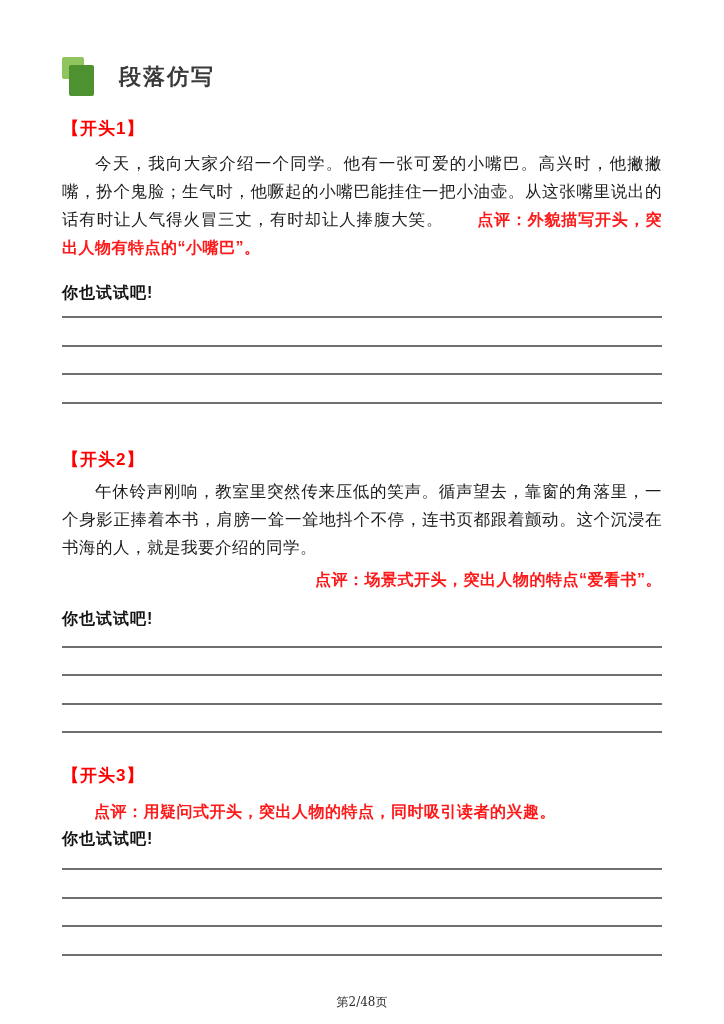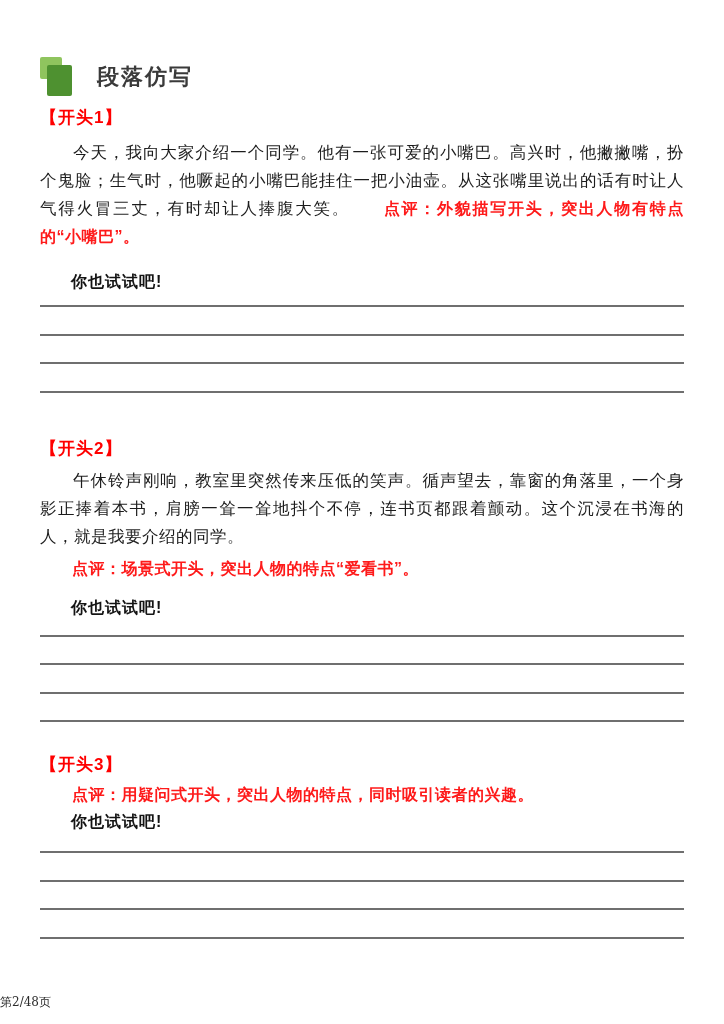--- a/index.html
+++ b/index.html
@@ -1,57 +1,57 @@
 <!DOCTYPE html>
 <html><head>
 <meta charset="utf-8">
 <style>
   * { margin:0; padding:0; box-sizing:border-box; }
   html,body { width:724px; height:1024px; background:#ffffff; }
   body { font-family:"DejaVu Serif", serif; color:#1c1c1c; overflow:hidden; }
-  .page { position:relative; width:724px; height:1024px; padding:0 40px; }
+  .page { position:relative; width:724px; height:1024px; padding:0 62px; }
 
   
   .header { display:flex; align-items:center; padding-top:57px; }
   .doc-icon { position:relative; width:33px; height:40px; margin-right:24px; flex:0 0 auto; }
   .doc-icon .back  { position:absolute; left:0; top:0;  width:22px; height:22px; background:#8fc45e; border-radius:2px; }
   .doc-icon .front { position:absolute; left:7px; top:8px; width:25px; height:31px; background:#4e9130; border-radius:2px; }
   .page-title { font-family:"Liberation Sans", sans-serif; font-weight:bold; font-size:22px; color:#3a3a3a; letter-spacing:2px; }
 
   
   .sec-heading { font-family:"Liberation Sans", sans-serif; font-weight:bold; font-size:17px; color:#ff0000; line-height:24px; letter-spacing:1px; }
-  .sec1 .sec-heading { margin-top:9px; }
+  .sec1 .sec-heading { margin-top:20px; }
   .sec2 .sec-heading { margin-top:44px; }
   .sec3 .sec-heading { margin-top:31px; }
 
   .para { font-size:16.5px; line-height:28px; text-indent:2em; text-align:justify; letter-spacing:0.5px; }
   .sec1 .para { margin-top:9px; }
   .sec2 .para { margin-top:6px; }
   .sec3 .para { margin-top:6px; }
 
   .comment { font-family:"Liberation Sans", sans-serif; font-weight:bold; color:#fe1a1a; font-size:16px; }
   .comment.inline { margin-left:34px; letter-spacing:0.5px; }
   .comment-line { font-family:"Liberation Sans", sans-serif; font-weight:bold; color:#fe1a1a; font-size:16px; line-height:28px; text-indent:2em; letter-spacing:0.5px; }
-  .sec2 .comment-line { margin-top:4px; }
-  .sec3 .comment-line { margin-top:4px; }
+  .sec2 .comment-line { margin-top:4px;text-align:right; }
+  .sec3 .comment-line { margin-top:10px; }
 
-  .try-label { font-family:"Liberation Sans", sans-serif; font-weight:bold; font-size:16px; color:#141414; line-height:22px; letter-spacing:1px;margin-left:31px; }
+  .try-label { font-family:"Liberation Sans", sans-serif; font-weight:bold; font-size:16px; color:#141414; line-height:22px; letter-spacing:1px; }
   .sec1 .try-label { margin-top:20px; }
   .sec2 .try-label { margin-top:14px; }
   .sec3 .try-label { margin-top:2px; }
 
   .write-block { }
   .sec1 .write-block { margin-top:0; }
   .sec2 .write-block { margin-top:4px; }
   .sec3 .write-block { margin-top:6px; }
   .write-line { height:28.5px; border-bottom:2px solid #6f6f6f; }
   .write-line:first-child { height:14px; }
 
   
-  .footer { position:absolute; left:0; right:0; bottom:13px; text-align:left;
+  .footer { position:absolute; left:0; right:0; bottom:13px; text-align:center;
             font-family:"DejaVu Serif", serif; font-size:12px; color:#2b2b2b; }
 </style>
 </head>
 <body>
 
 <div class="page">
 
   <div class="header">
     <div class="doc-icon">
       <div class="back"></div>

